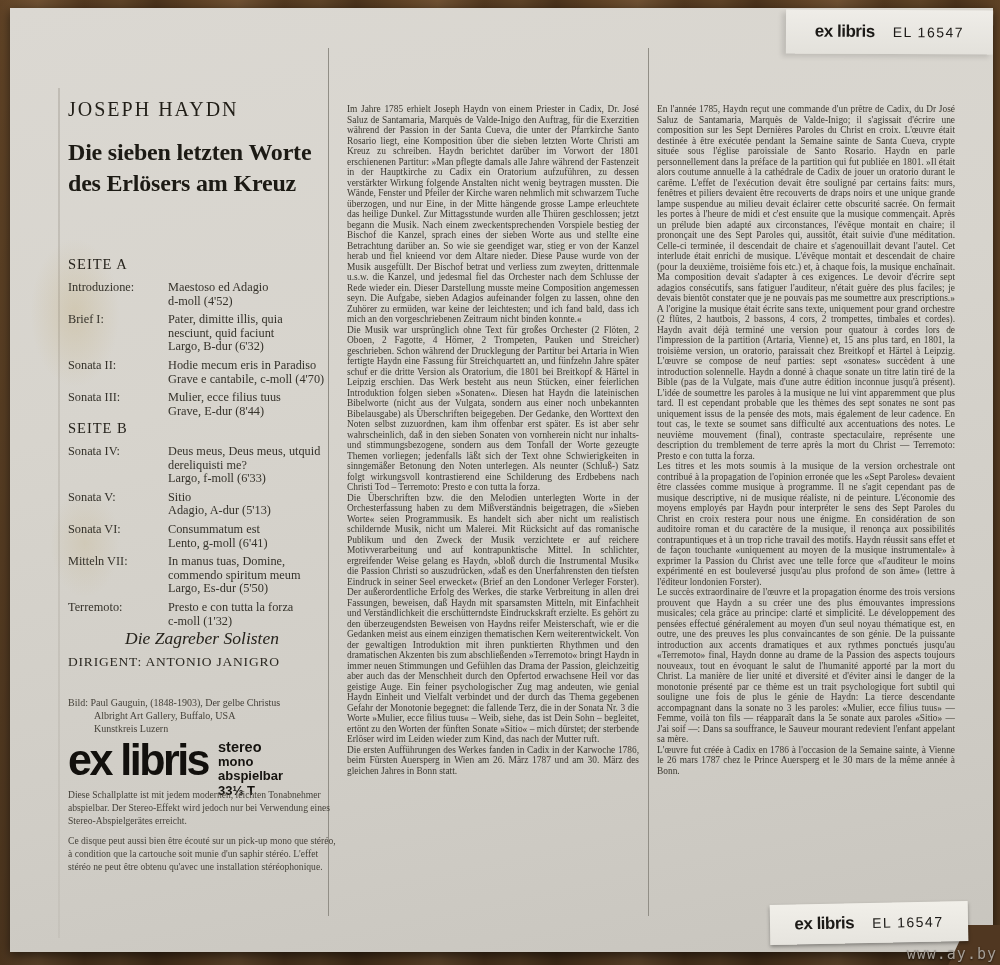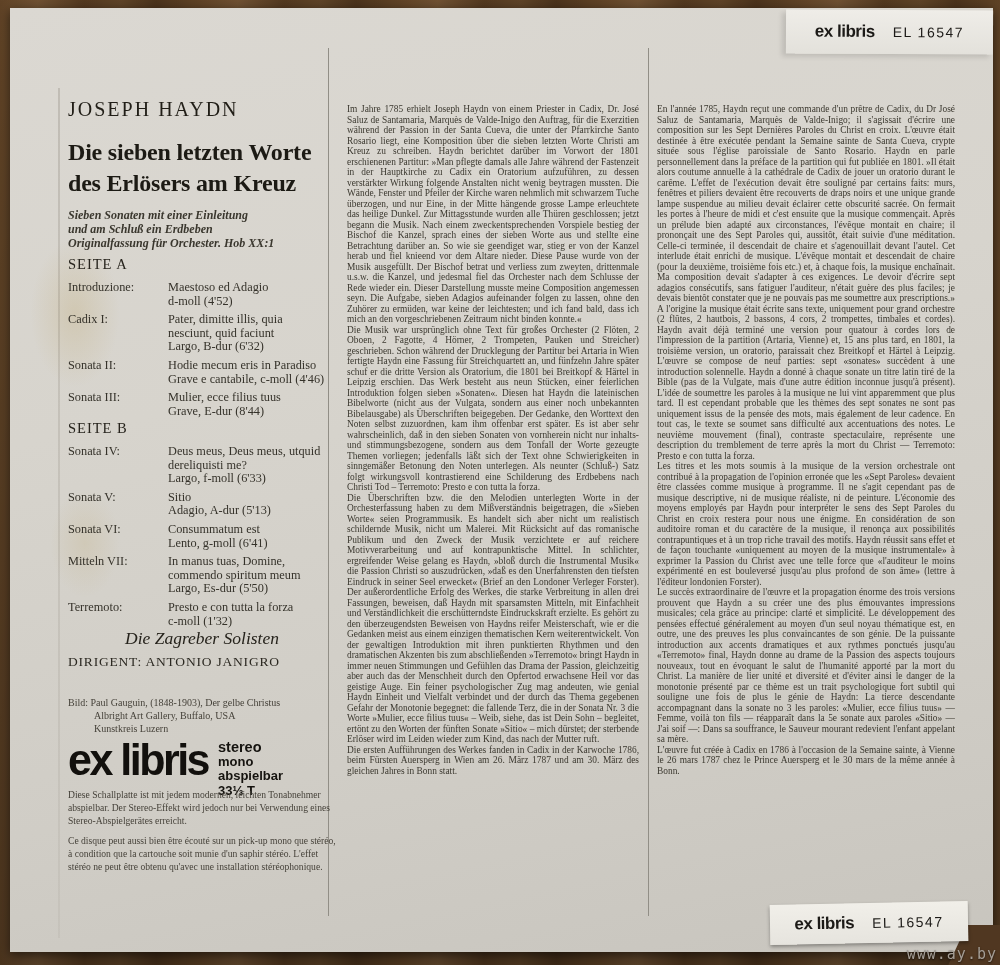--- a/index.html
+++ b/index.html
@@ -118,42 +118,39 @@
 
   <div class="strip strip-top">
     <span class="brand">ex libris</span>
     <span class="catalog">EL 16547</span>
   </div>
 
   <div class="lblock block-head">
     <div class="composer">JOSEPH HAYDN</div>
     <div class="work-title pre">Die sieben letzten Worte
 des Erlösers am Kreuz</div>
-    <div class="work-subtitle pre">Sieben Sonaten mit einer Einleitung
-und am Schluß ein Erdbeben
-Originalfassung für Orchester. Hob XX:1</div>
   </div>
 
   <div class="lblock block-sidea">
     <div class="side-heading">SEITE A</div>
     <div class="track">
       <div class="track-label">Introduzione:</div>
       <div class="track-text">Maestoso ed Adagio
 d-moll (4'52)</div>
     </div>
     <div class="track">
-      <div class="track-label">Cadix I:</div>
+      <div class="track-label">Brief I:</div>
       <div class="track-text">Pater, dimitte illis, quia
 nesciunt, quid faciunt
 Largo, B-dur (6'32)</div>
     </div>
     <div class="track">
       <div class="track-label">Sonata II:</div>
       <div class="track-text">Hodie mecum eris in Paradiso
-Grave e cantabile, c-moll (4'46)</div>
+Grave e cantabile, c-moll (4'70)</div>
     </div>
     <div class="track">
       <div class="track-label">Sonata III:</div>
       <div class="track-text">Mulier, ecce filius tuus
 Grave, E-dur (8'44)</div>
     </div>
   </div>
 
   <div class="lblock block-sideb">
     <div class="side-heading">SEITE B</div>

